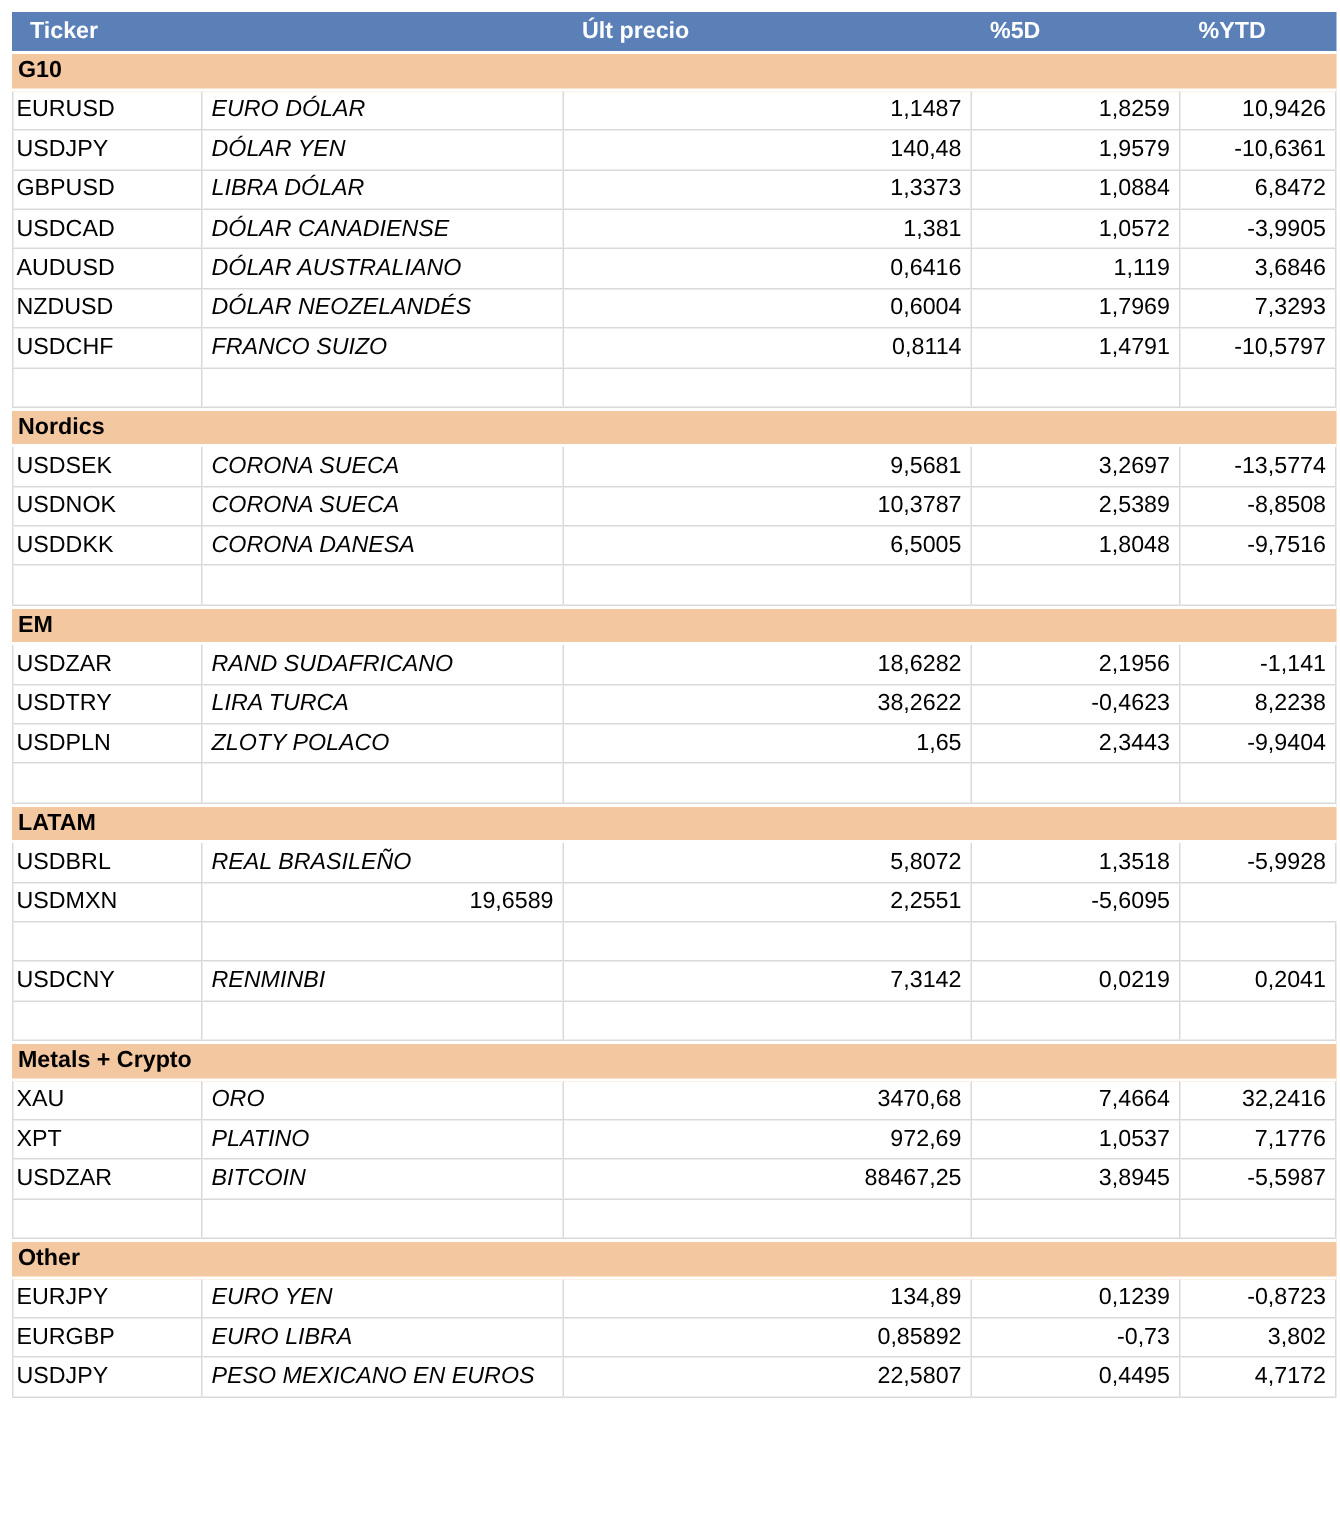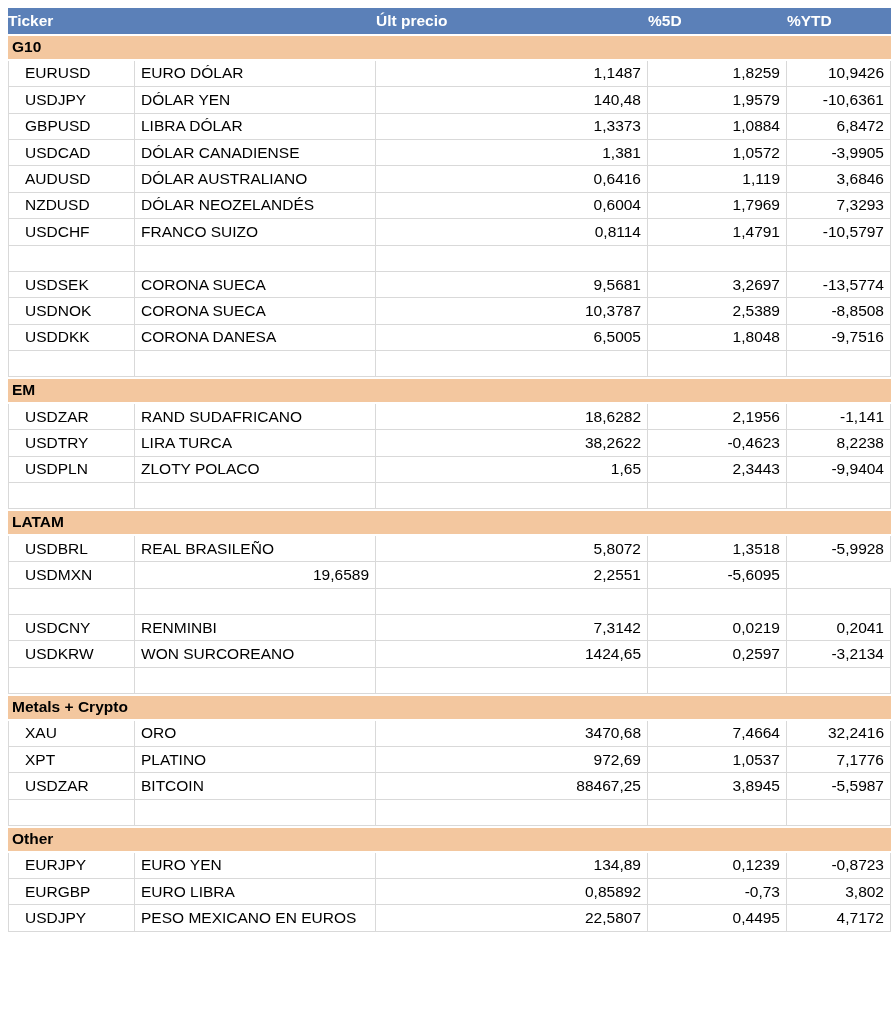--- a/index.html
+++ b/index.html
@@ -21,27 +21,27 @@
     height: 100%; box-sizing: border-box;
     display: flex; align-items: center;
     overflow: hidden; white-space: nowrap;
   }
   
   .header-row {
     background: var(--header-bg, #5b80b8);
     color: var(--header-text, #ffffff);
     font-weight: bold;
   }
-  .header-row .cell { padding-left: 0; }
+  .header-row .cell { padding-left: 12px; }
   
   .data-row, .spacer-row { border-bottom: 1px solid var(--gridline, #d9d9d9); }
   .data-row .cell, .spacer-row .cell { border-right: 1px solid var(--gridline, #d9d9d9); }
   .data-row .cell:first-child, .spacer-row .cell:first-child { border-left: 1px solid var(--gridline, #d9d9d9); }
-  .c-ticker { padding-left: 16px; }
-  .c-name   { padding-left: 6px; }
+  .c-ticker { padding-left: 2px; }
+  .c-name   { padding-left: 6px; font-style: italic; }
   .data-row .c-price, .data-row .c-pct5d, .data-row .c-ytd {
     justify-content: flex-end; padding-right: 6px;
   }
   
   .band {
     display: block;
     background: var(--section-band-bg, #f3c79f);
     border-top: 2px solid #ffffff;
     border-bottom: 2px solid #ffffff;
     font-weight: bold;
@@ -112,20 +112,23 @@
         <div class="cell c-pct5d">1,4791</div>
         <div class="cell c-ytd">-10,5797</div>
       </div>
       <div class="row spacer-row">
         <div class="cell c-ticker"></div>
         <div class="cell c-name"></div>
         <div class="cell c-price"></div>
         <div class="cell c-pct5d"></div>
         <div class="cell c-ytd"></div>
       </div>
+      <div class="row band">
+        <span class="band-label">Nordics</span>
+      </div>
       <div class="row data-row">
         <div class="cell c-ticker">USDSEK</div>
         <div class="cell c-name">CORONA SUECA</div>
         <div class="cell c-price">9,5681</div>
         <div class="cell c-pct5d">3,2697</div>
         <div class="cell c-ytd">-13,5774</div>
       </div>
       <div class="row data-row">
         <div class="cell c-ticker">USDNOK</div>
         <div class="cell c-name">CORONA SUECA</div>
@@ -201,27 +204,20 @@
         <div class="cell c-pct5d"></div>
         <div class="cell c-ytd"></div>
       </div>
       <div class="row data-row">
         <div class="cell c-ticker">USDCNY</div>
         <div class="cell c-name">RENMINBI</div>
         <div class="cell c-price">7,3142</div>
         <div class="cell c-pct5d">0,0219</div>
         <div class="cell c-ytd">0,2041</div>
       </div>
-      <div class="row data-row">
-        <div class="cell c-ticker">USDKRW</div>
-        <div class="cell c-name">WON SURCOREANO</div>
-        <div class="cell c-price">1424,65</div>
-        <div class="cell c-pct5d">0,2597</div>
-        <div class="cell c-ytd">-3,2134</div>
-      </div>
       <div class="row spacer-row">
         <div class="cell c-ticker"></div>
         <div class="cell c-name"></div>
         <div class="cell c-price"></div>
         <div class="cell c-pct5d"></div>
         <div class="cell c-ytd"></div>
       </div>
       <div class="row band">
         <span class="band-label">Metals + Crypto</span>
       </div>

